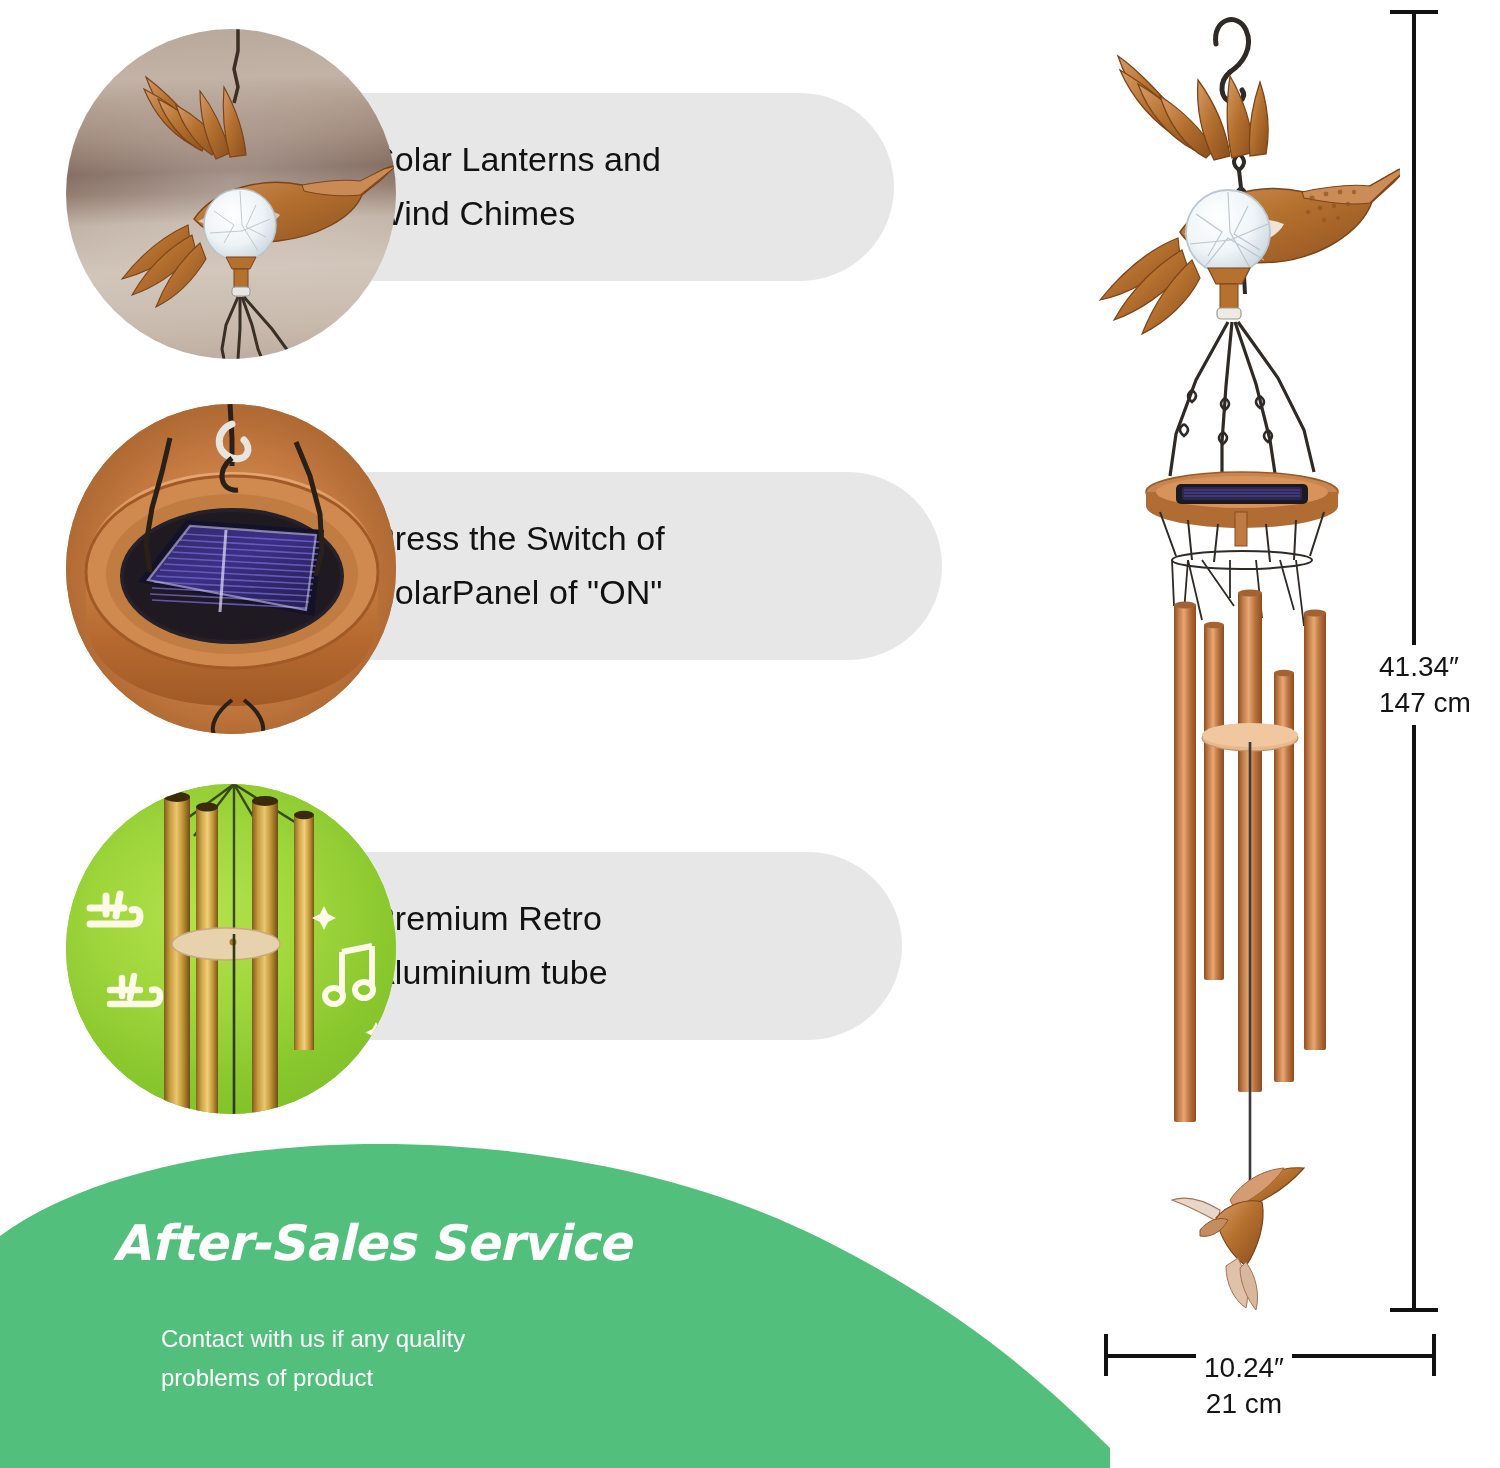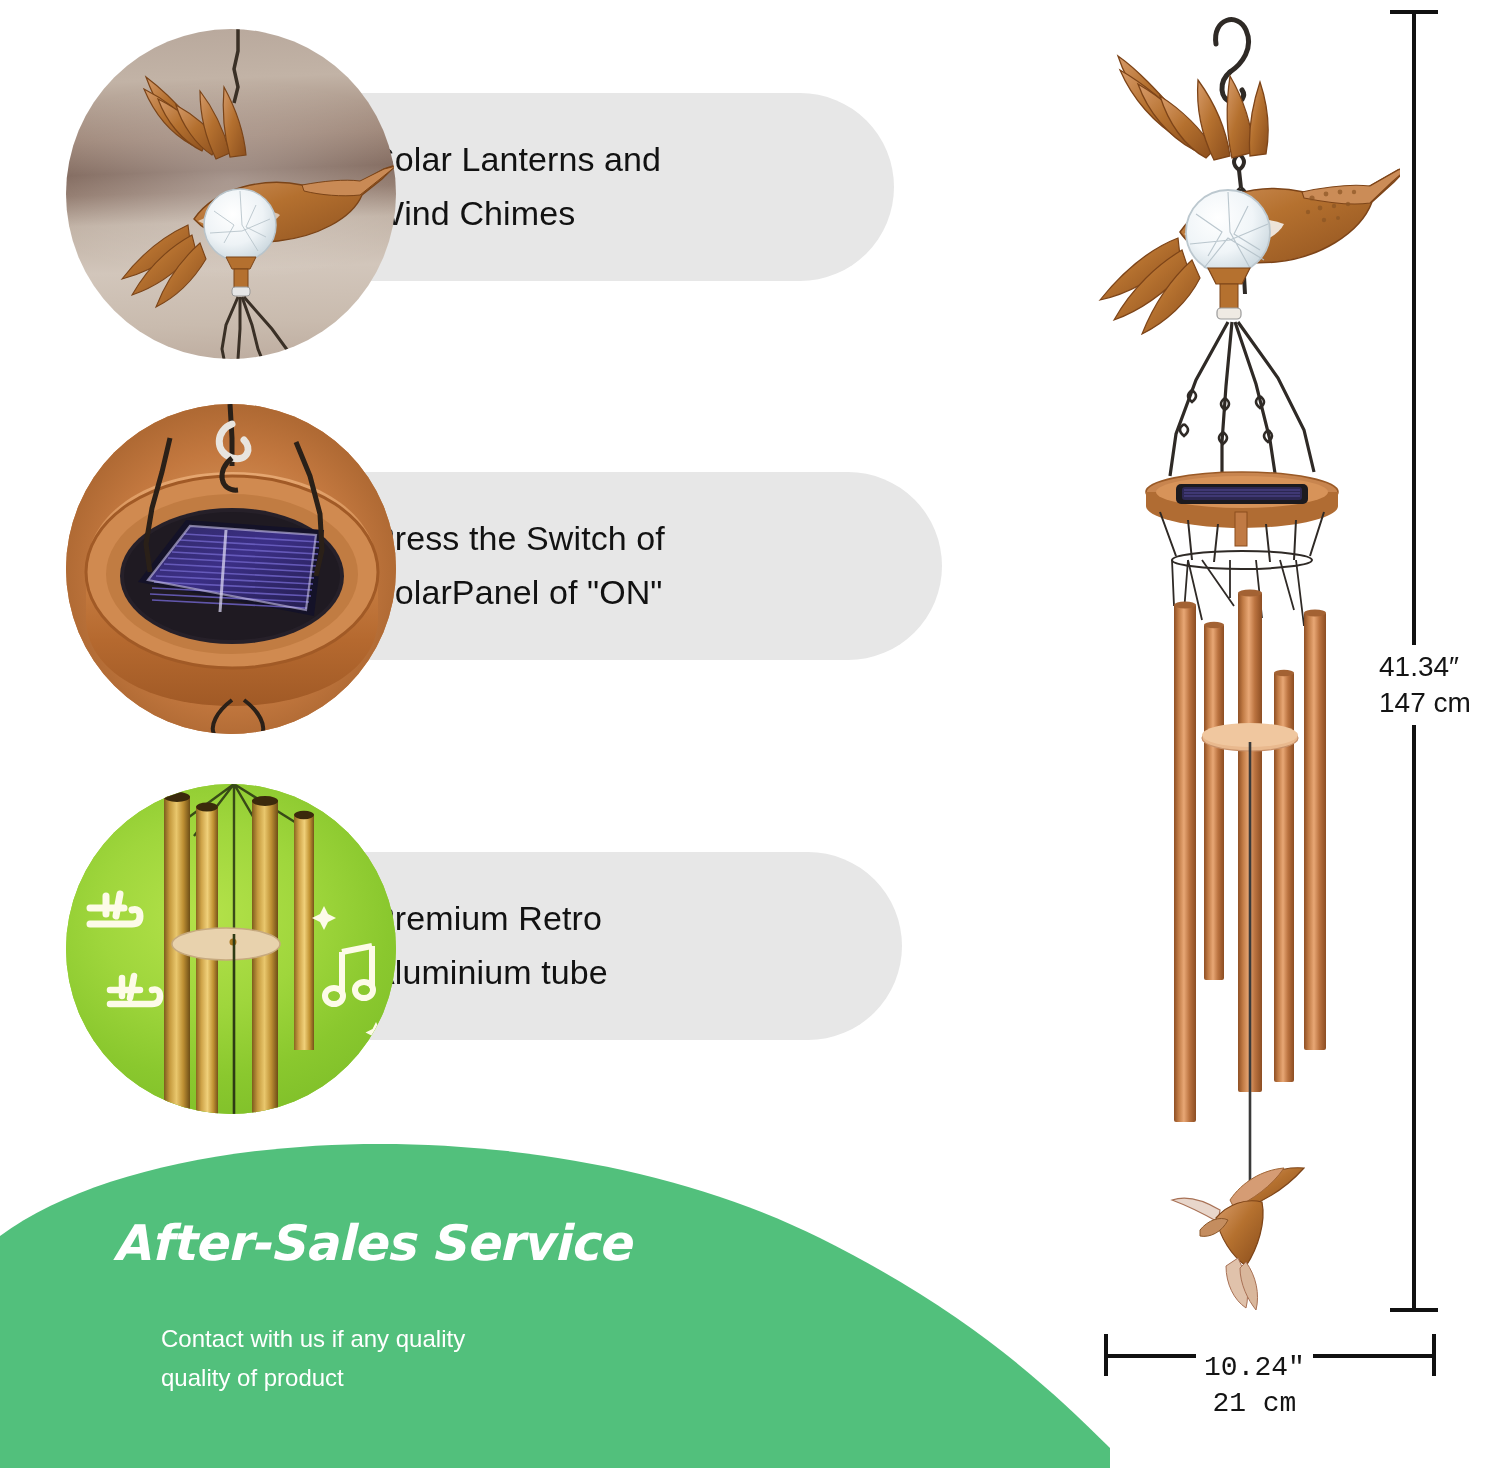--- a/index.html
+++ b/index.html
@@ -300,21 +300,21 @@
   </div>
 
   <div class="green-banner">
     <svg viewBox="0 0 1110 350" preserveAspectRatio="none">
       <path d="M0 118 C 160 0, 560 -10, 820 120 C 960 190, 1040 260, 1110 330 L 1110 350 L 0 350 Z" fill="#52c07c"></path>
     </svg>
   </div>
   <div class="banner-title">After-Sales Service</div>
   <div class="banner-sub">
     <span>Contact with us if any quality</span>
-    <span>quality of product</span>
+    <span>problems of product</span>
   </div>
 
   <div class="product">
     <svg viewBox="0 0 320 1330" width="320" height="1330">
       <defs>
         <linearGradient id="cop" x1="0" y1="0" x2="1" y2="1">
           <stop offset="0%" stop-color="#d89c6b"></stop>
             <stop offset="45%" stop-color="#b5712f"></stop>
           <stop offset="100%" stop-color="#8a4d1c"></stop>
         </linearGradient>
@@ -476,18 +476,18 @@
   <div class="cap-h" style="left:1390px; top:10px; width:48px;"></div>
   <div class="cap-h" style="left:1390px; top:1308px; width:48px;"></div>
   <div class="dim-text" style="left:1373px; top:621px; background:#fff; padding:4px 6px;">
     <span>41.34″</span>
     <span>147 cm</span>
   </div>
 
   <div class="hline" style="left:1104px; top:1354px; width:332px;"></div>
   <div class="cap-v" style="left:1104px; top:1334px; height:42px;"></div>
   <div class="cap-v" style="left:1432px; top:1334px; height:42px;"></div>
-  <div class="dim-text" style="left:1196px; top:1324px; background:#fff; padding:2px 8px; text-align:center;font-family:Liberation Mono, monospace;">
+  <div class="dim-text" style="left:1196px; top:1324px; background:#fff; padding:2px 8px; text-align:center;">
     <span>10.24″</span>
     <span>21 cm</span>
   </div>
 
 </div>
 
 </body></html>

